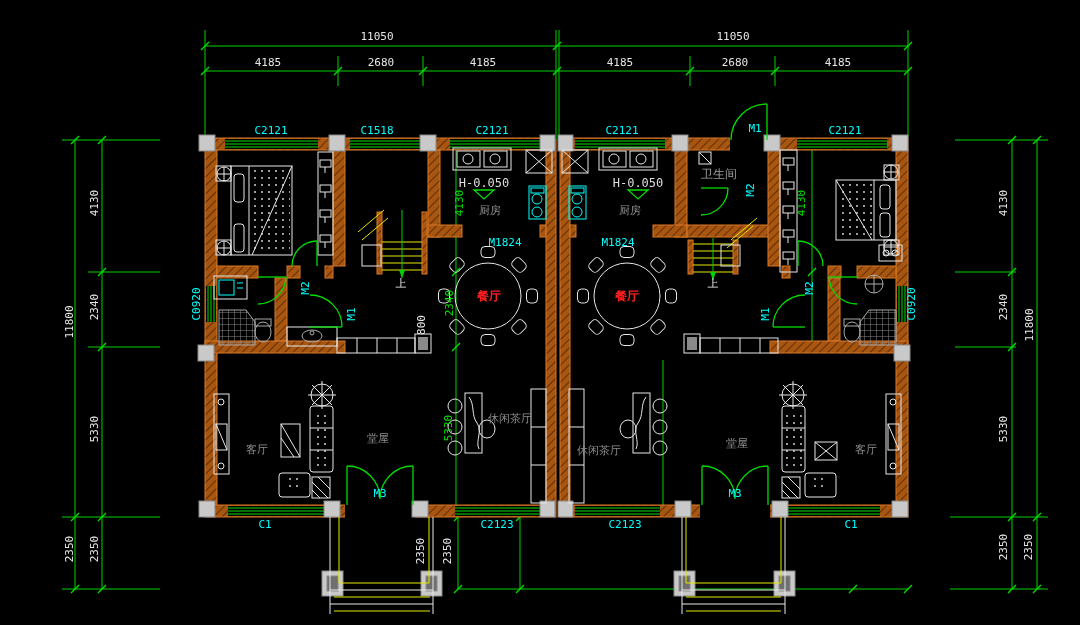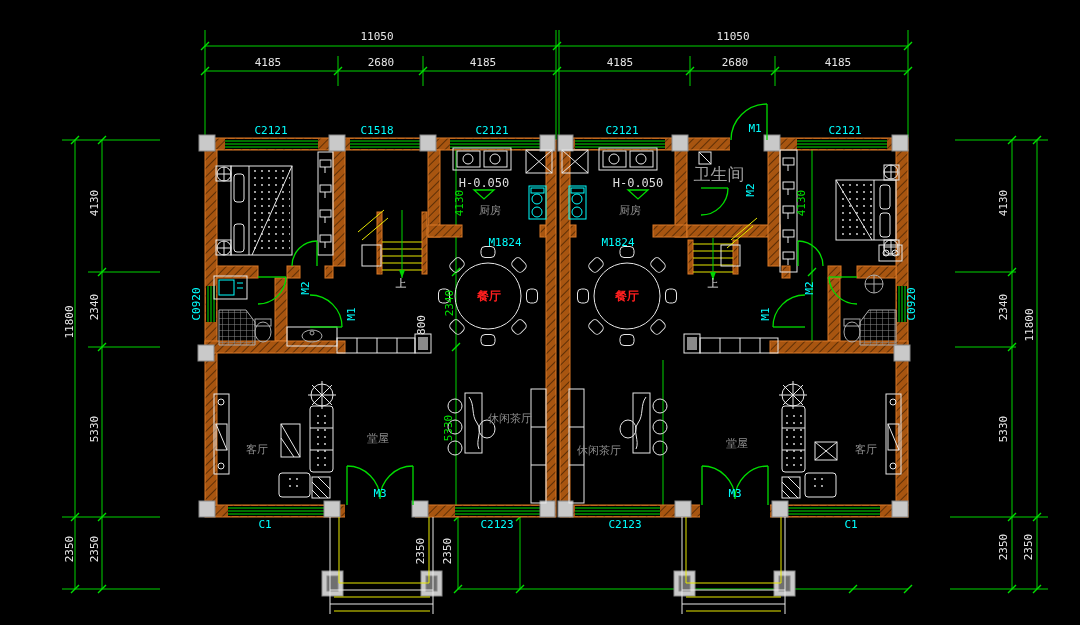--- a/index.html
+++ b/index.html
@@ -550,21 +550,21 @@
       <span class="lbl" style="left: 809px; top: 288px; color: rgb(0, 255, 255); font-size: 11px; transform: translate(-50%, -50%) rotate(-90deg);">M2</span>
       <span class="lbl" style="left: 765px; top: 314px; color: rgb(0, 255, 255); font-size: 11px; transform: translate(-50%, -50%) rotate(-90deg);">M1</span>
       <span class="lbl" style="left: 380px; top: 493px; color: rgb(0, 255, 255); font-size: 11px; transform: translate(-50%, -50%);">M3</span>
       <span class="lbl" style="left: 735px; top: 493px; color: rgb(0, 255, 255); font-size: 11px; transform: translate(-50%, -50%);">M3</span>
       <span class="lbl" style="left: 265px; top: 524px; color: rgb(0, 255, 255); font-size: 11px; transform: translate(-50%, -50%);">C1</span>
       <span class="lbl" style="left: 497px; top: 524px; color: rgb(0, 255, 255); font-size: 11px; transform: translate(-50%, -50%);">C2123</span>
       <span class="lbl" style="left: 625px; top: 524px; color: rgb(0, 255, 255); font-size: 11px; transform: translate(-50%, -50%);">C2123</span>
       <span class="lbl" style="left: 851px; top: 524px; color: rgb(0, 255, 255); font-size: 11px; transform: translate(-50%, -50%);">C1</span>
       <span class="lbl" style="left: 490px; top: 210px; color: rgb(143, 143, 143); font-size: 11px; transform: translate(-50%, -50%);">厨房</span>
       <span class="lbl" style="left: 630px; top: 210px; color: rgb(143, 143, 143); font-size: 11px; transform: translate(-50%, -50%);">厨房</span>
-      <span class="lbl" style="left: 719px; top: 174px; color: rgb(159, 159, 159); font-size: 17px; transform: translate(-50%, -50%);">卫生间</span>
+      <span class="lbl" style="left: 719px; top: 174px; color: rgb(159, 159, 159); font-size: 12px; transform: translate(-50%, -50%);">卫生间</span>
       <span class="lbl" style="left: 484px; top: 183px; color: rgb(222, 222, 222); font-size: 12px; transform: translate(-50%, -50%);">H-0.050</span>
       <span class="lbl" style="left: 638px; top: 183px; color: rgb(222, 222, 222); font-size: 12px; transform: translate(-50%, -50%);">H-0.050</span>
       <span class="lbl" style="left: 489px; top: 296px; color: rgb(255, 31, 31); font-size: 12px; font-weight: bold; transform: translate(-50%, -50%);">餐厅</span>
       <span class="lbl" style="left: 627px; top: 296px; color: rgb(255, 31, 31); font-size: 12px; font-weight: bold; transform: translate(-50%, -50%);">餐厅</span>
       <span class="lbl" style="left: 257px; top: 449px; color: rgb(143, 143, 143); font-size: 11px; transform: translate(-50%, -50%);">客厅</span>
       <span class="lbl" style="left: 866px; top: 449px; color: rgb(143, 143, 143); font-size: 11px; transform: translate(-50%, -50%);">客厅</span>
       <span class="lbl" style="left: 378px; top: 438px; color: rgb(143, 143, 143); font-size: 11px; transform: translate(-50%, -50%);">堂屋</span>
       <span class="lbl" style="left: 737px; top: 443px; color: rgb(143, 143, 143); font-size: 11px; transform: translate(-50%, -50%);">堂屋</span>
       <span class="lbl" style="left: 510px; top: 418px; color: rgb(143, 143, 143); font-size: 11px; transform: translate(-50%, -50%);">休闲茶厅</span>
       <span class="lbl" style="left: 599px; top: 450px; color: rgb(143, 143, 143); font-size: 11px; transform: translate(-50%, -50%);">休闲茶厅</span>

